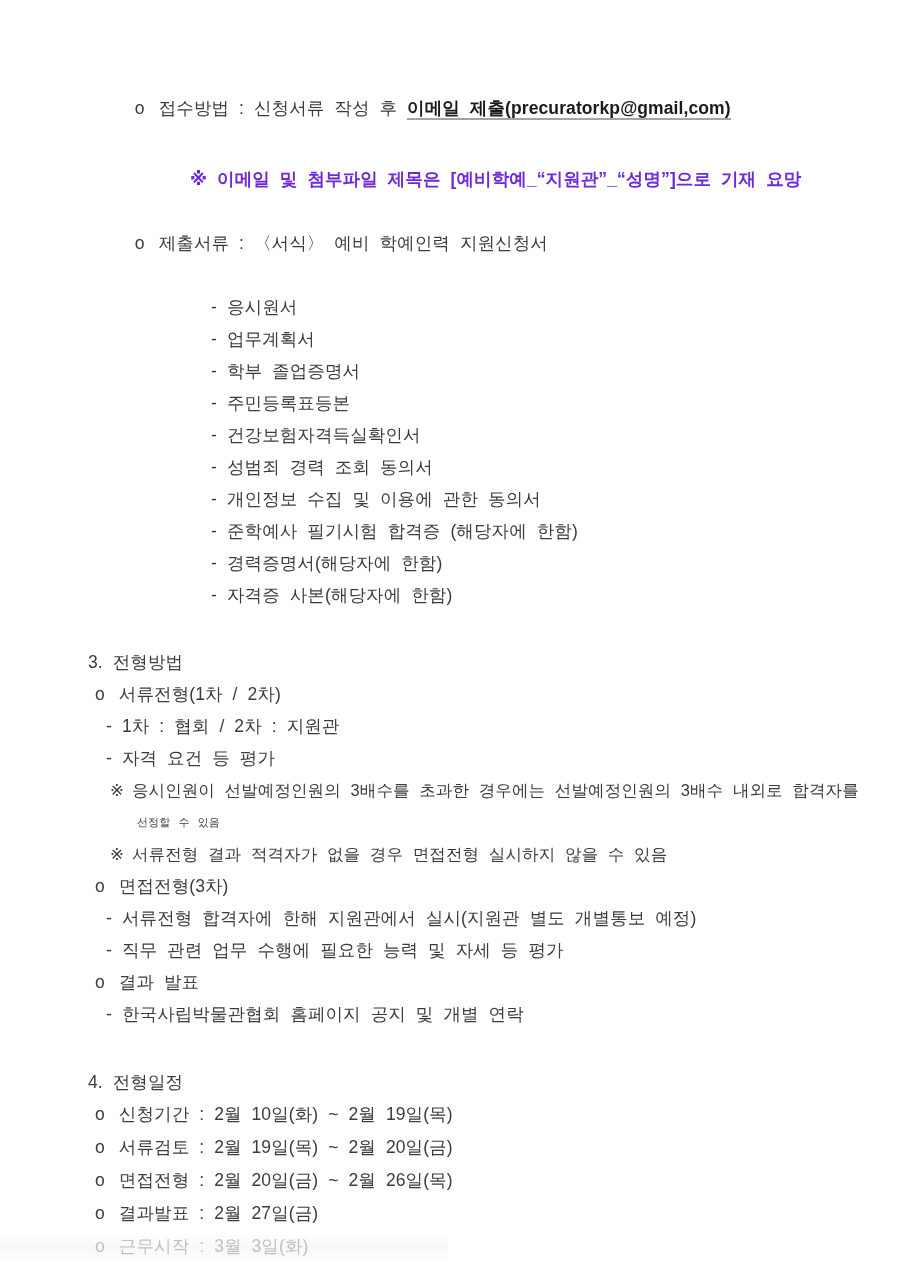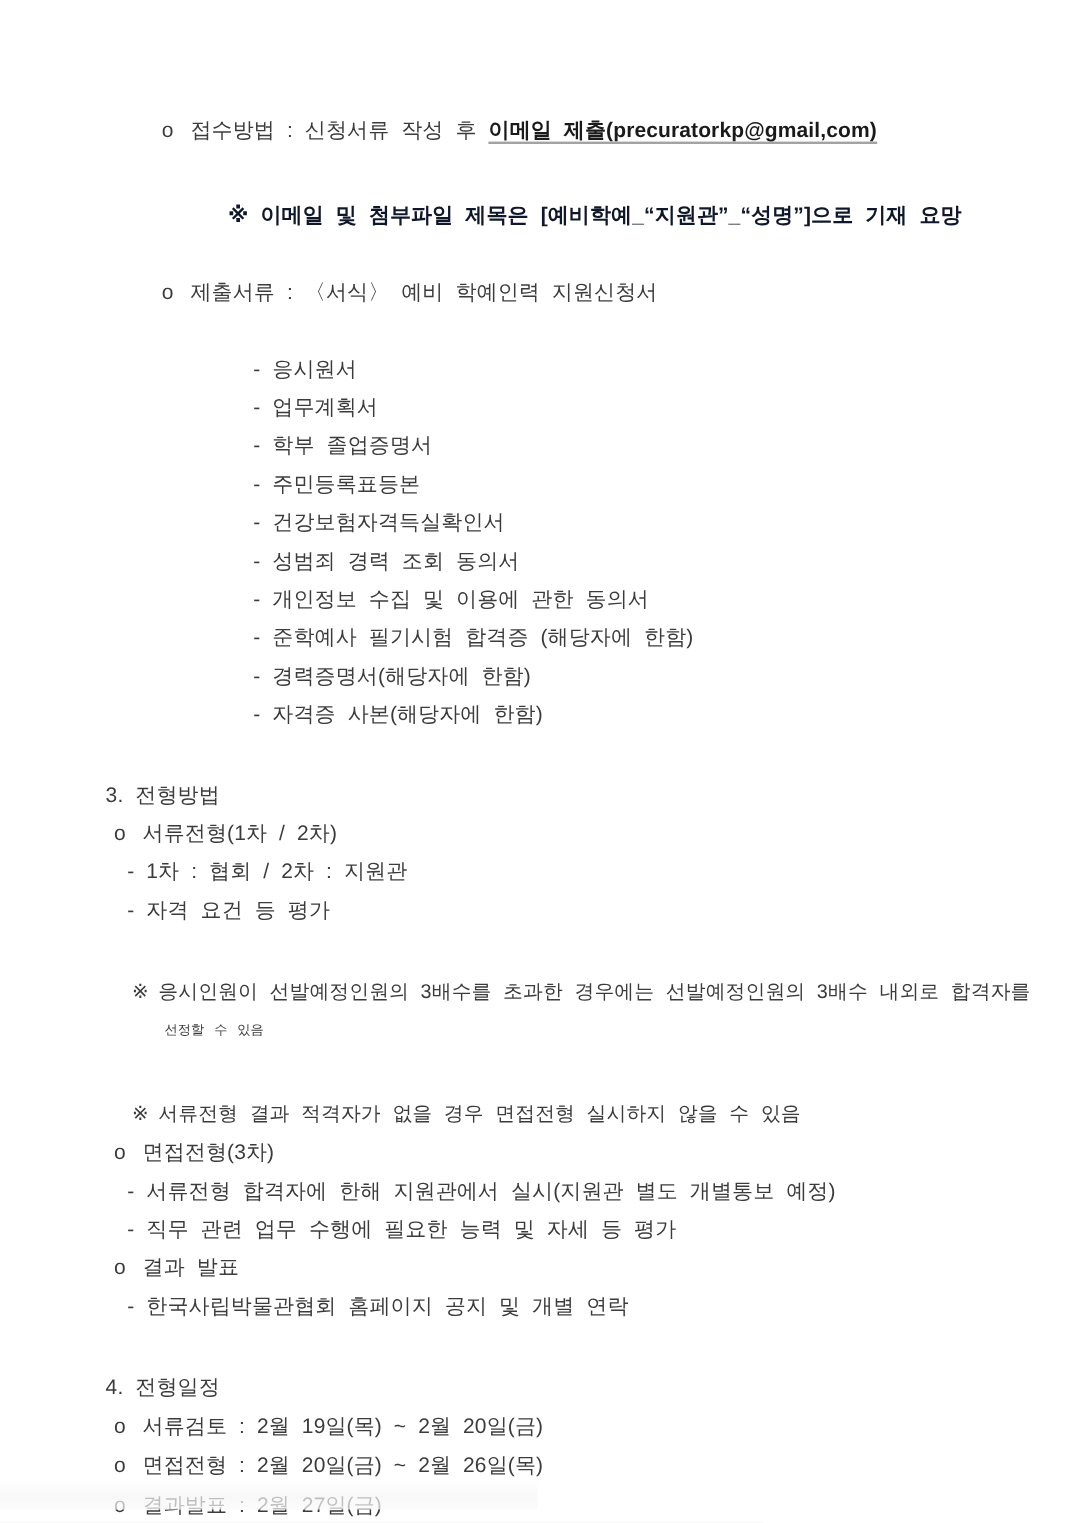--- a/index.html
+++ b/index.html
@@ -18,35 +18,35 @@
   .line {
     font-size: 17.5px;
     line-height: 32px;
     white-space: pre-wrap;
     word-spacing: 5px;
     letter-spacing: 0.1px;
   }
   
   .l-o      { padding-left: 95px; }   
   .l-dash   { padding-left: 106px; }  
-  .l-note   { padding-left: 110px; font-size: 16.5px; margin-top: 37px; }  
+  .l-note   { padding-left: 110px; font-size: 16.5px; }  
   .l-cont   { padding-left: 137px; font-size: 11px; }  
   .l-doc    { padding-left: 211px; }  
   .l-topnote{ padding-left: 190px; margin-top: 7px; }
   .l-title  { padding-left: 88px; }
 
   .bullet-o   { display: inline-block; margin-right: 14px; }
   .bullet-dash{ display: inline-block; margin-right: 10px; }
   .bullet-note{ display: inline-block; margin-right: 8px; }
 
   .sec3-title { margin-top: 35px; }
   .sec4-title { margin-top: 36px; }
   .sched .line { line-height: 33px; }
 
-  .bold-note { font-weight: 700; color: #0f172a; }
+  .bold-note { font-weight: 700; color: #6d28d9; }
   .email-bold {
     font-weight: 700;
     color: #1a1a1a;
     border-bottom: 2px solid #a3a3a3;
     padding-bottom: 0px;
   }
   .footnote { padding-left: 572px; font-size: 16.5px; }
 
   .scan-artifact {
     position: absolute;
@@ -96,20 +96,21 @@
     <div class="line l-o"><span class="bullet-o">o</span><span>면접전형(3차)</span></div>
     <div class="line l-dash"><span class="bullet-dash">-</span><span>서류전형 합격자에 한해 지원관에서 실시(지원관 별도 개별통보 예정)</span></div>
     <div class="line l-dash"><span class="bullet-dash">-</span><span>직무 관련 업무 수행에 필요한 능력 및 자세 등 평가</span></div>
     <div class="line l-o"><span class="bullet-o">o</span><span>결과 발표</span></div>
     <div class="line l-dash"><span class="bullet-dash">-</span><span>한국사립박물관협회 홈페이지 공지 및 개별 연락</span></div>
   </div>
 
   <div class="line l-title sec4-title">4. 전형일정</div>
 
   <div class="sched">
+    <div class="line l-o"><span class="bullet-o">o</span><span>신청기간</span><span> : </span><span>2월 10일(화) ~ 2월 19일(목)</span></div>
     <div class="line l-o"><span class="bullet-o">o</span><span>서류검토</span><span> : </span><span>2월 19일(목) ~ 2월 20일(금)</span></div>
     <div class="line l-o"><span class="bullet-o">o</span><span>면접전형</span><span> : </span><span>2월 20일(금) ~ 2월 26일(목)</span></div>
     <div class="line l-o"><span class="bullet-o">o</span><span>결과발표</span><span> : </span><span>2월 27일(금)</span></div>
     <div class="line l-o"><span class="bullet-o">o</span><span>근무시작</span><span> : </span><span>3월 3일(화)</span></div>
     <div class="line footnote"></div>
   </div>
 
   <div class="scan-artifact"></div>
 </div>
 

